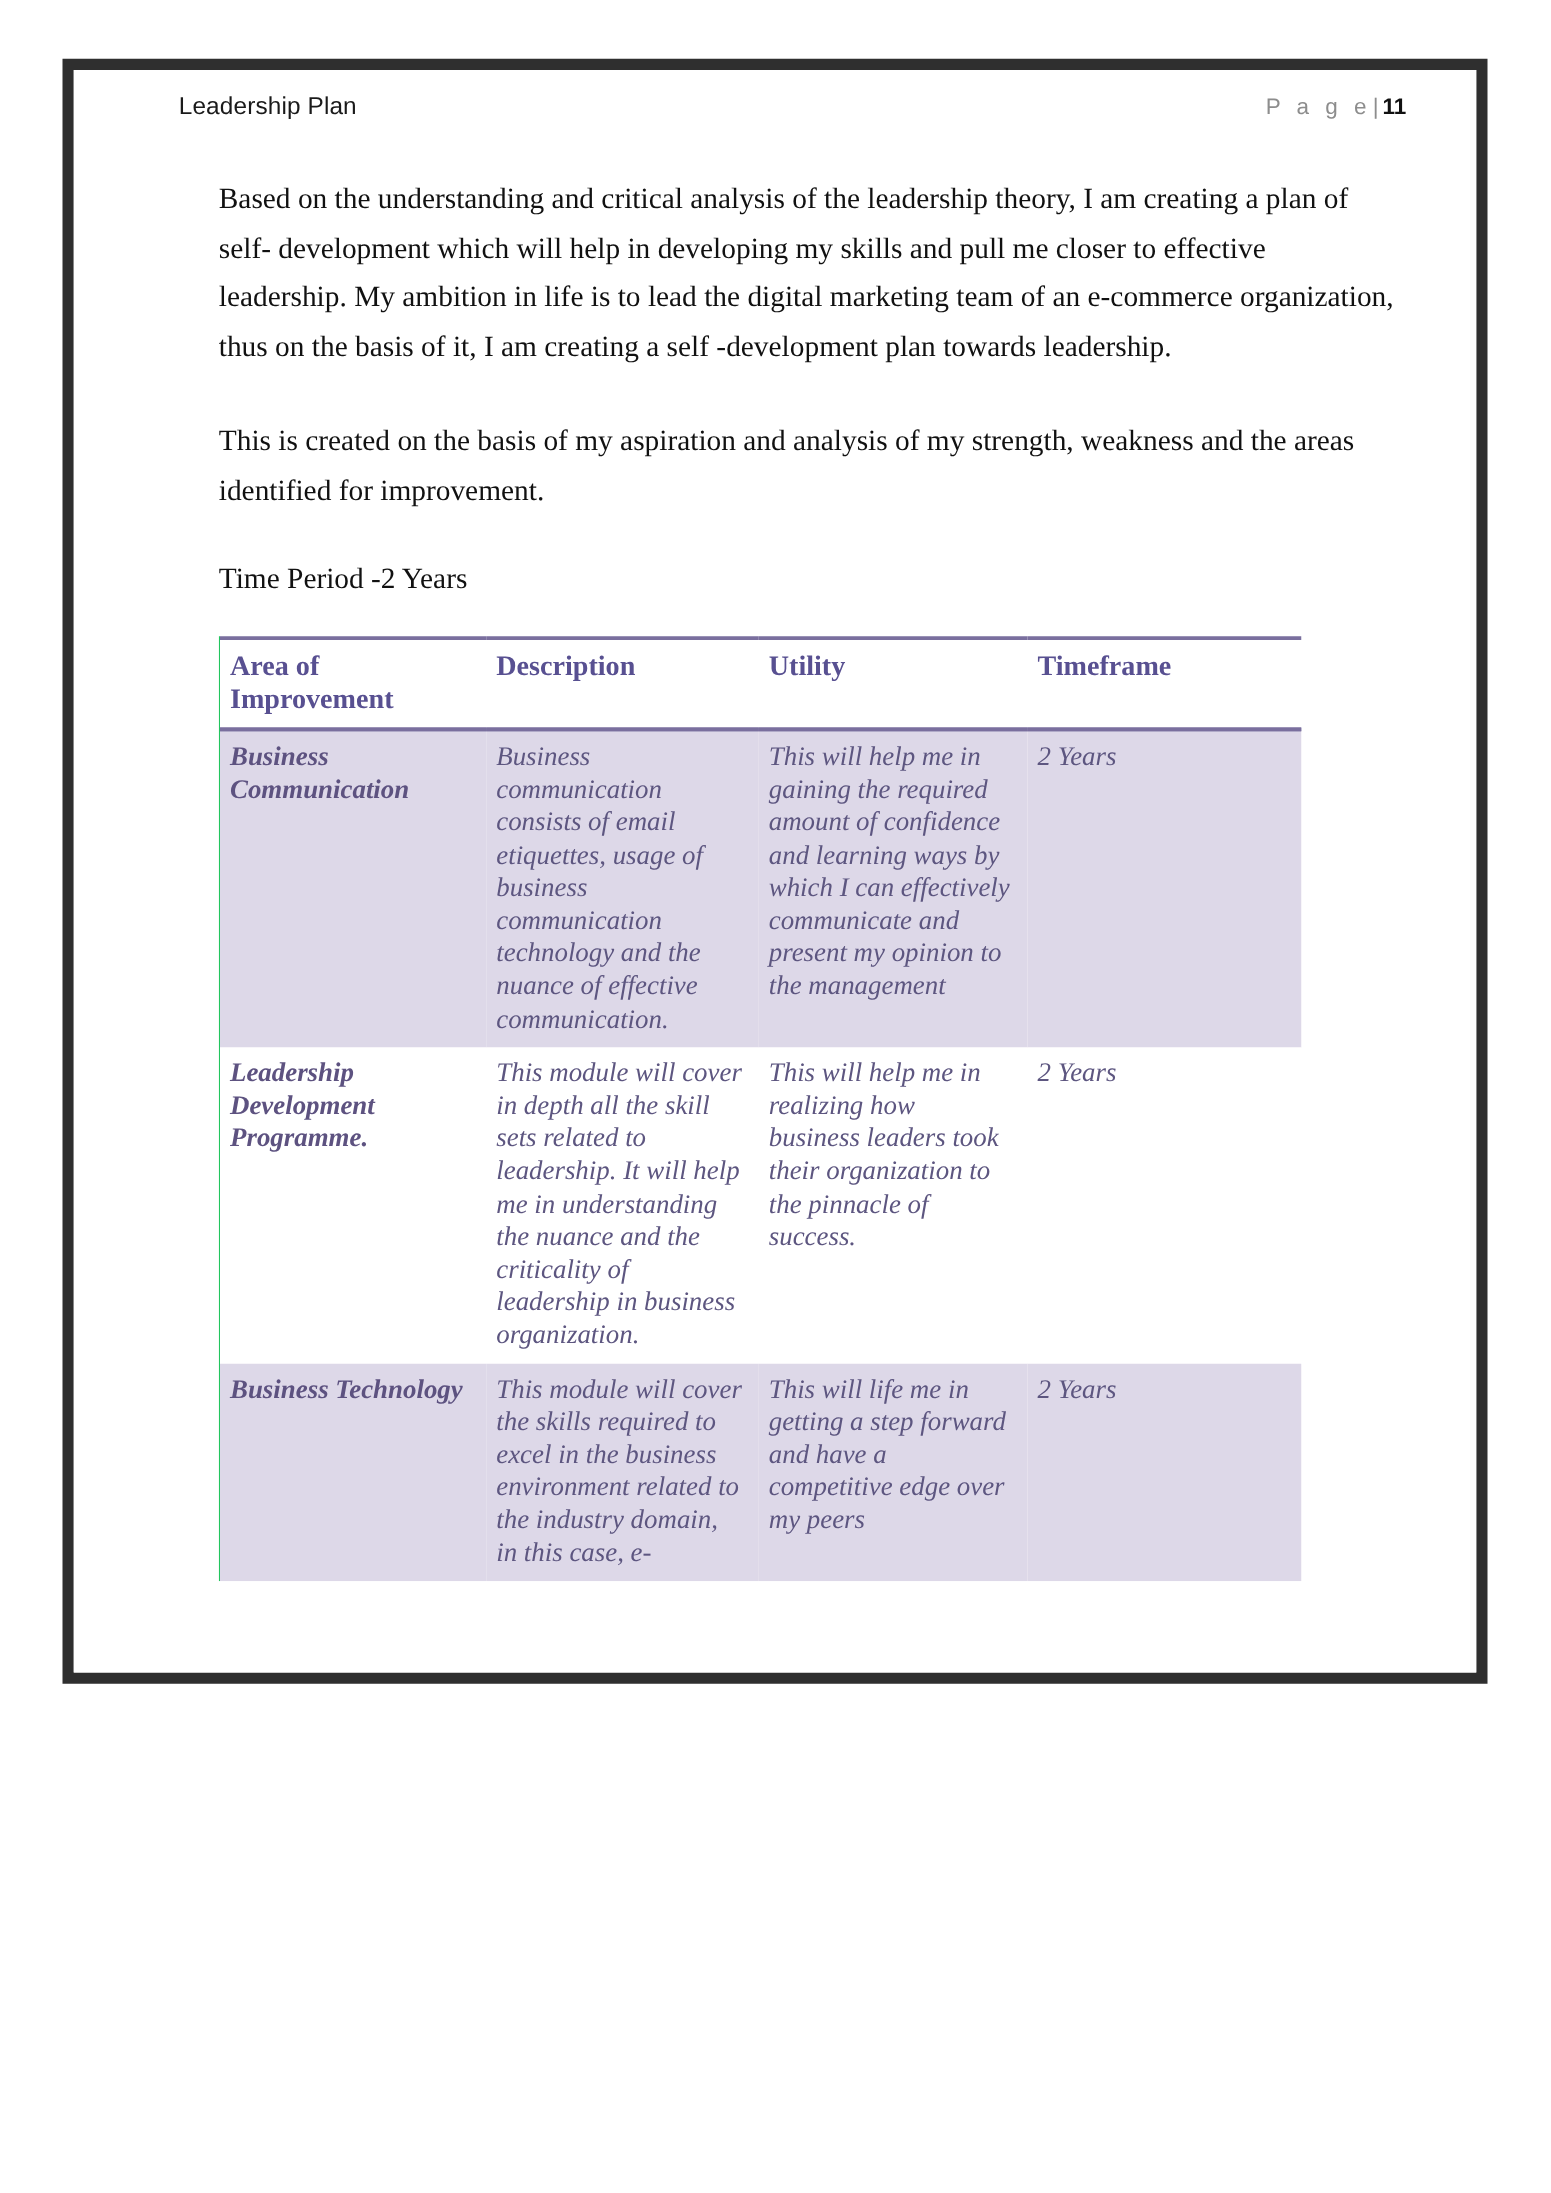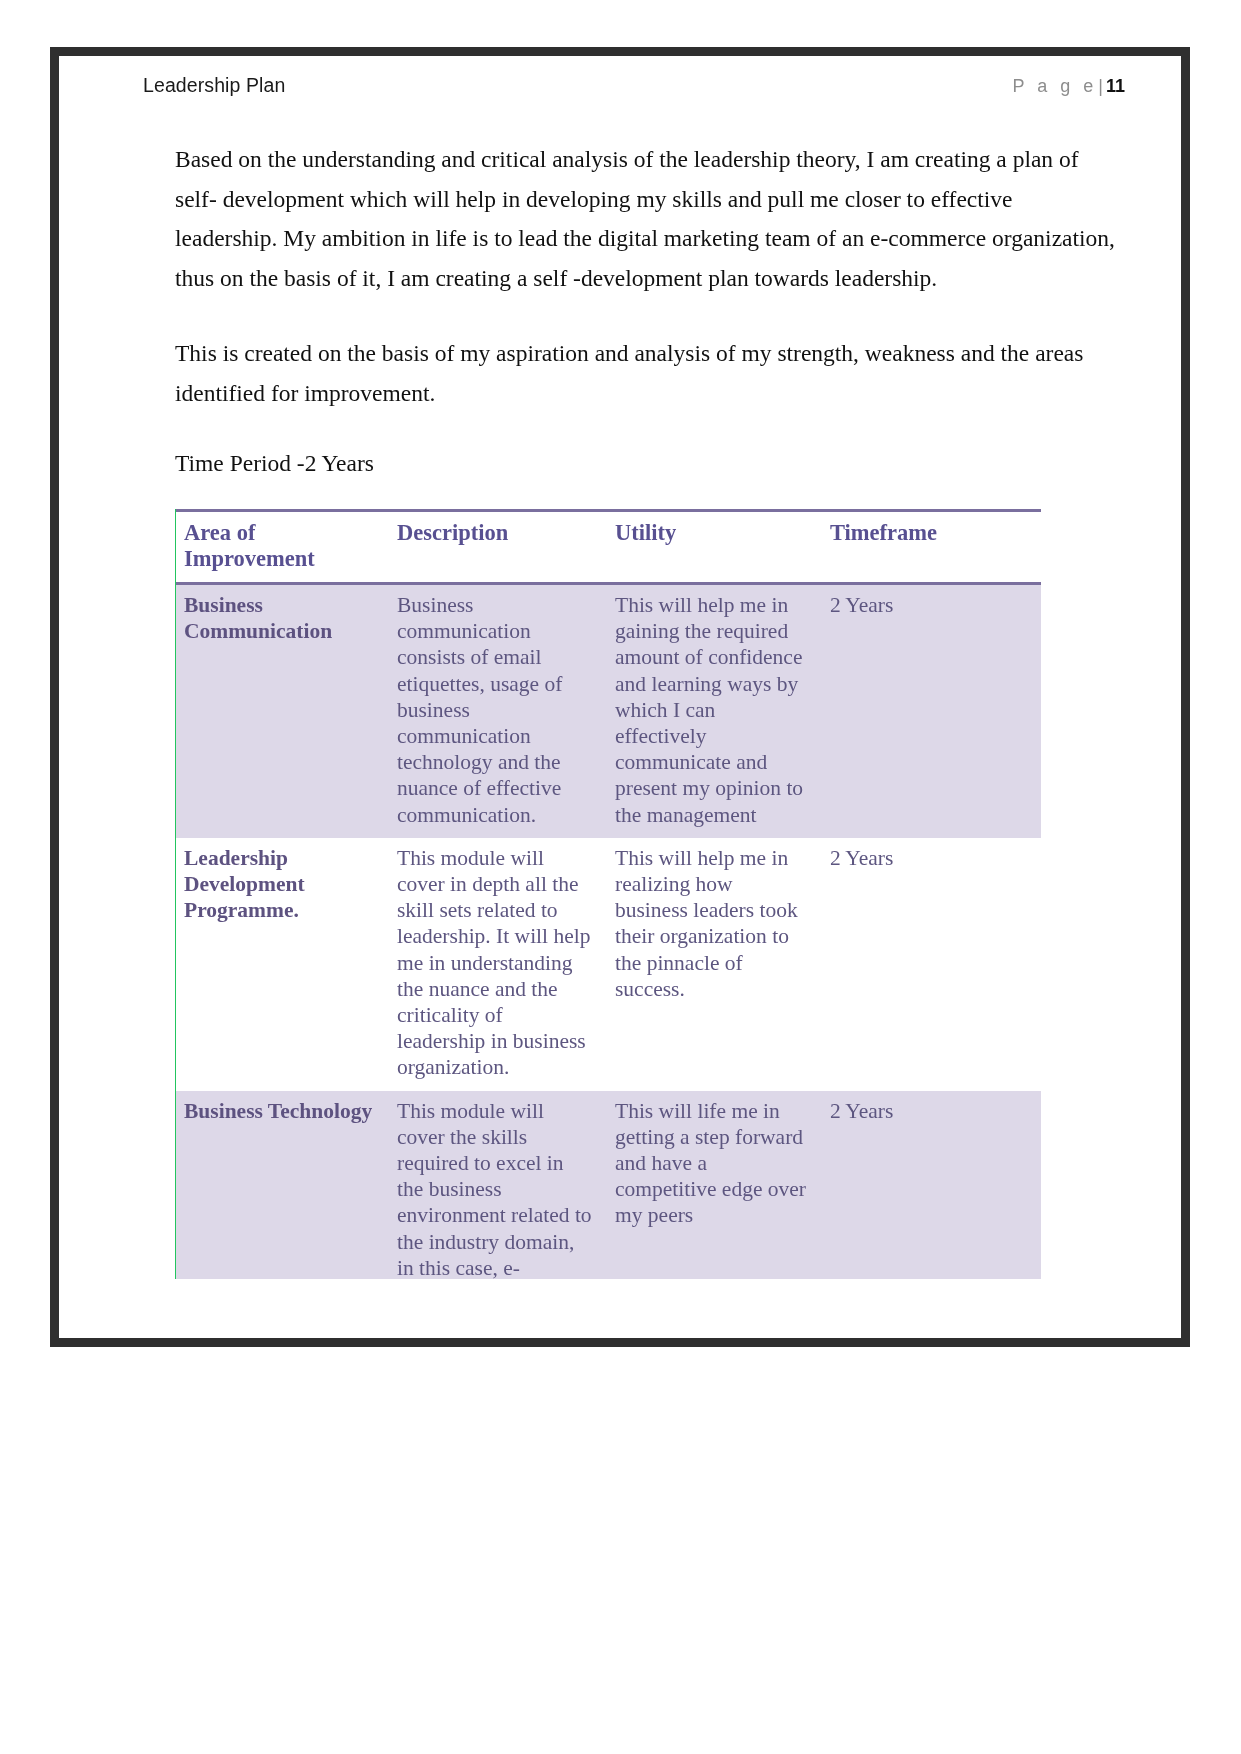--- a/index.html
+++ b/index.html
@@ -131,20 +131,21 @@
     border-bottom: 3px solid #7a6f9e;
     font-size: 22.5px;
     line-height: 26px;
   }
 
   table.dev-table tbody td {
     vertical-align: top;
     padding: 7px 12px 10px 8px;
     color: #5d5680;
     border: 0;
+    font-style: italic;
   }
   table.dev-table tbody td.area {
     font-weight: bold;
     color: #5d5280;
   }
   table.dev-table tbody tr.shaded td { background: #ddd8e8; }
   table.dev-table tbody tr.plain  td { background: #ffffff; }
 
   
   .table-clip {

